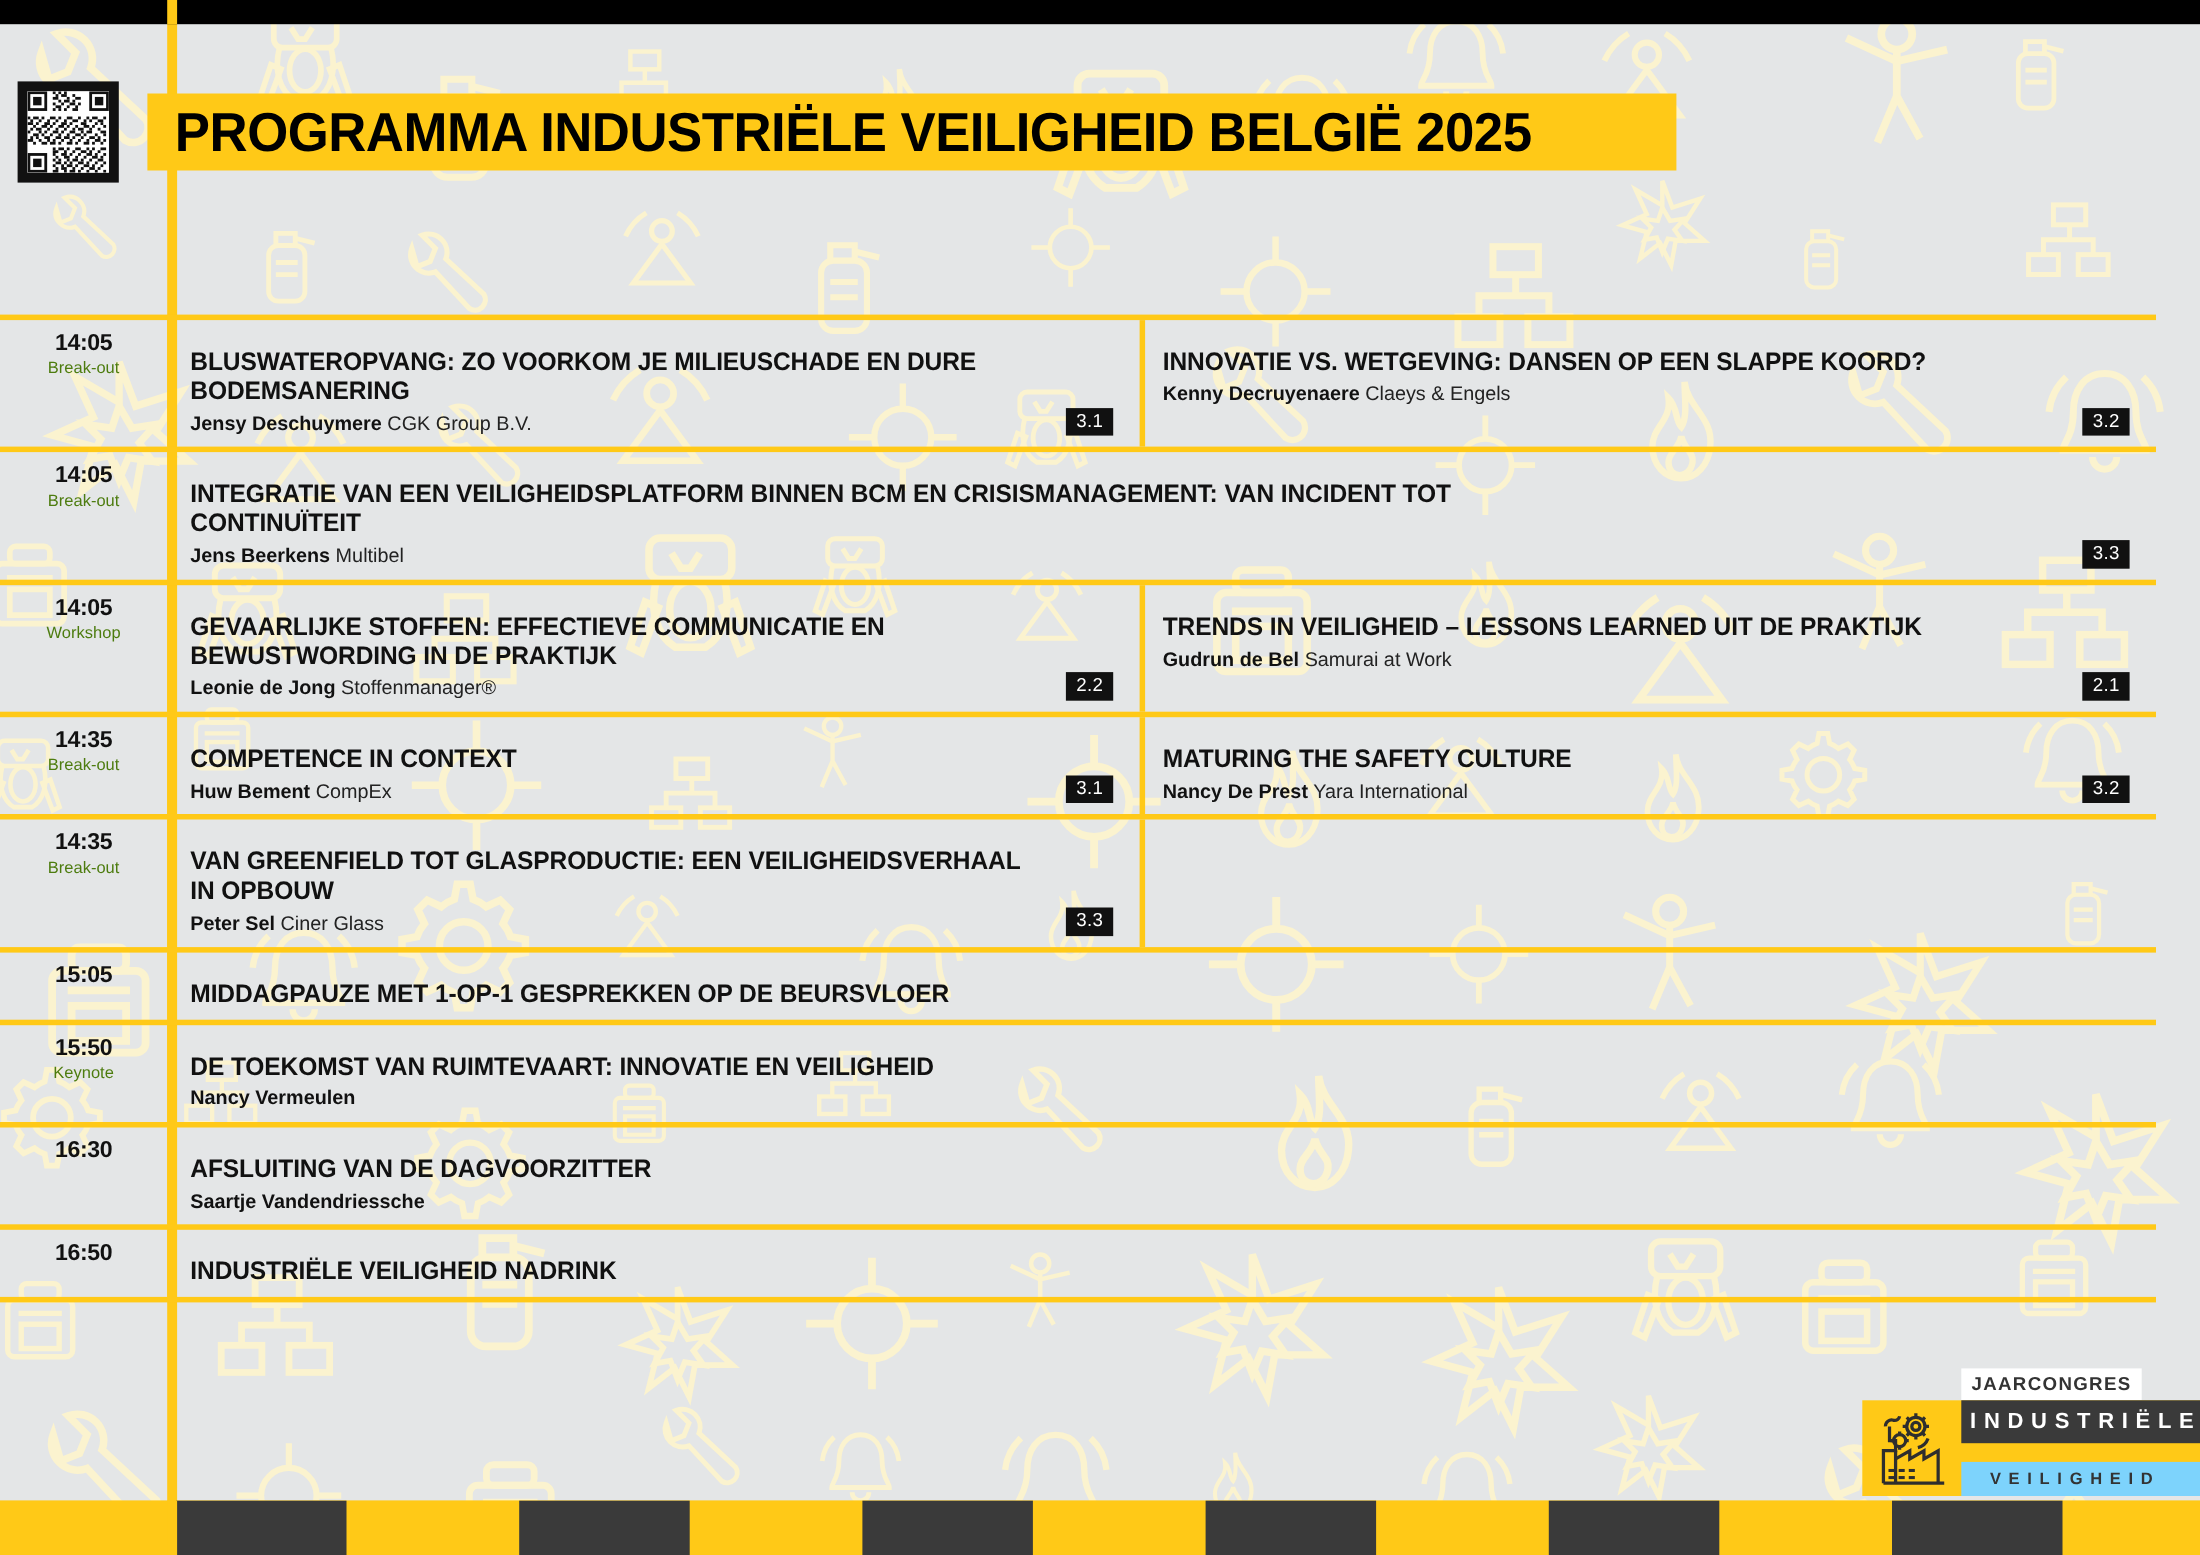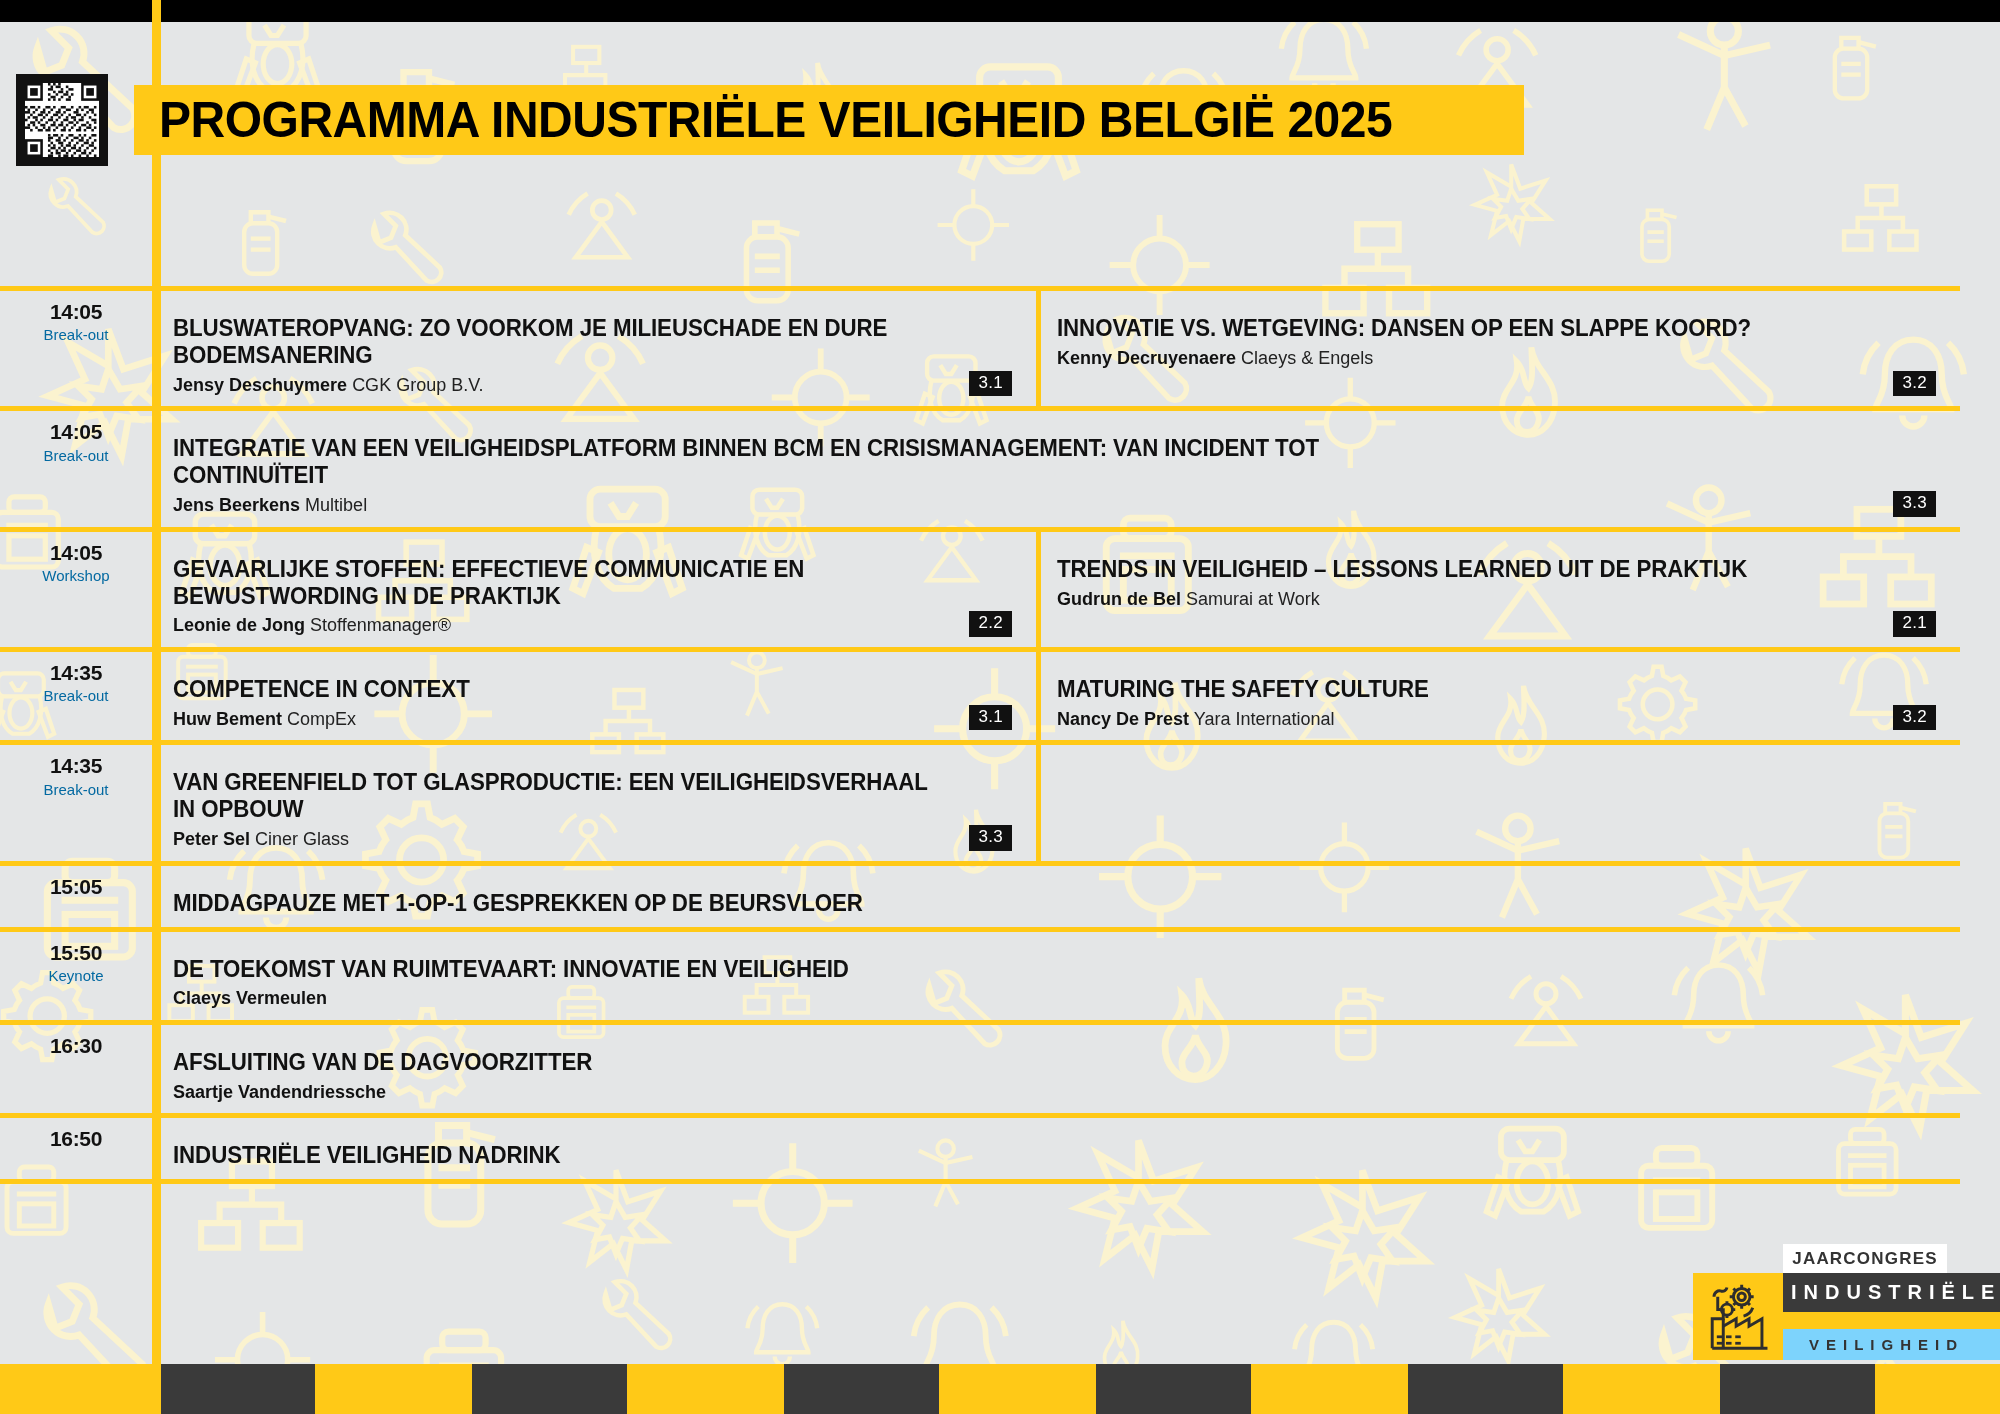--- a/index.html
+++ b/index.html
@@ -88,21 +88,21 @@
     flex: 0 0 152px;
     padding: 8px 0 8px 0;
     text-align: center;
     position: relative;
   }
   .time {
     font-size: 21px; font-weight: 700; color: #111;
     letter-spacing: -0.3px; line-height: 1.2;
   }
   .ttype {
-    font-size: 15px; font-weight: 400; color: #0369a1;
+    font-size: 15px; font-weight: 400; color: #4d7c0f;
     line-height: 1.5;
   }
 
   .sessions { flex: 1; display: flex; }
 
   .sess {
     position: relative;
     padding: 24px 0 10px 16px;
     border-left: 5px solid #ffc917;
   }
@@ -662,21 +662,21 @@
       </div>
     </div>
     <div class="srow">
       <div class="timecell">
         <div class="time">15:50</div>
         <div class="ttype">Keynote</div>
       </div>
       <div class="sessions">
         <div class="sess full">
           <div class="stitle">DE TOEKOMST VAN RUIMTEVAART: INNOVATIE EN VEILIGHEID</div>
-          <div class="speaker"><span class="nm">Claeys Vermeulen</span></div>
+          <div class="speaker"><span class="nm">Nancy Vermeulen</span></div>
         </div>
       </div>
     </div>
     <div class="srow">
       <div class="timecell">
         <div class="time">16:30</div>
       </div>
       <div class="sessions">
         <div class="sess full">
           <div class="stitle">AFSLUITING VAN DE DAGVOORZITTER</div>

